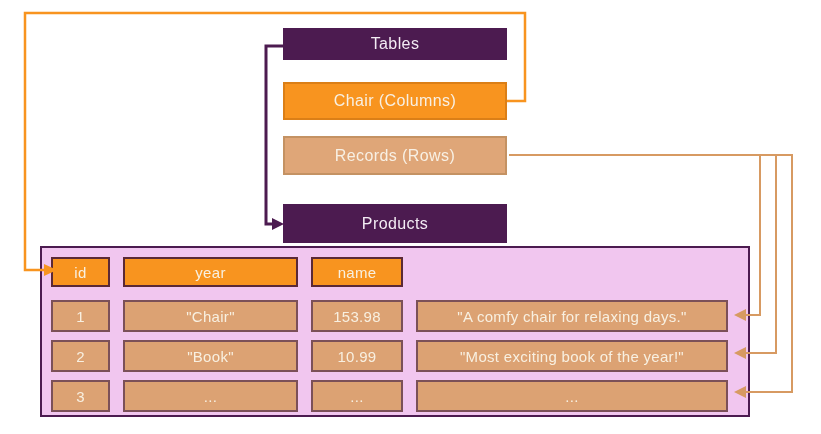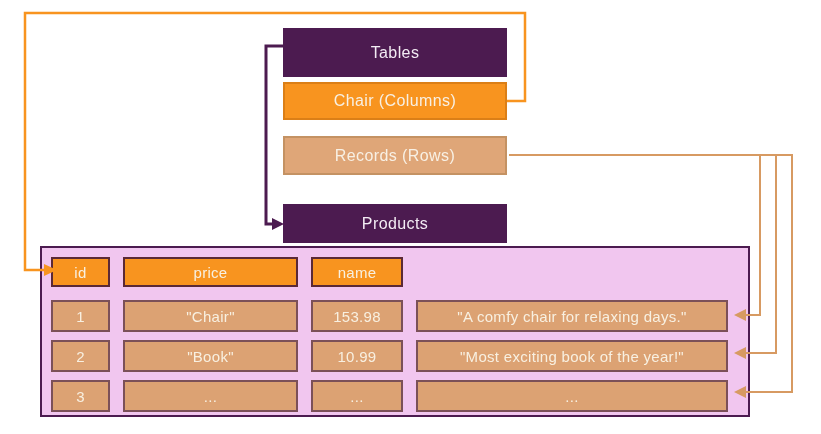--- a/index.html
+++ b/index.html
@@ -6,21 +6,21 @@
   html,body { background:#ffffff; }
   body { font-family:"Liberation Sans", sans-serif; }
   .canvas { position:relative; width:821px; height:434px; background:#ffffff; overflow:hidden; }
 
   
   .box { position:absolute; left:283px; width:224px; display:flex; align-items:center; justify-content:center;
          font-size:16px; letter-spacing:.4px; color:#f8f0e4; }
   .box.purple { background:#4c1b50; color:#f3ecf4; }
   .box.orange { background:#f8941f; border:2px solid #db7f17; }
   .box.tan    { background:#dfa678; border:2px solid #c49263; }
-  #tables-box   { top:28px;  height:49px; }
+  #tables-box   { top:28px;  height:32px; }
   #fields-box   { top:82px;  height:38px; }
   #records-box  { top:136px; height:39px; }
   #products-box { top:204px; height:39px; }
 
   
   .panel { position:absolute; left:40px; top:246px; width:710px; height:171px;
            background:#f1c6ef; border:2px solid #4c1b50; padding:9px 0 0 9px; }
   .trow { display:grid; grid-template-columns:59px 175px 92px 312px; column-gap:13px; }
   .trow.header { margin-bottom:13px; }
   .trow.data   { margin-bottom:8px; }
@@ -46,21 +46,21 @@
   <div class="box tan" id="records-box">
     <span>Records (Rows)</span>
   </div>
   <div class="box purple" id="products-box">
     <span>Products</span>
   </div>
 
   <div class="panel">
     <div class="trow header">
       <div class="cell">id</div>
-      <div class="cell">price</div>
+      <div class="cell">year</div>
       <div class="cell">name</div>
     </div>
     <div class="trow data">
       <div class="cell">1</div>
       <div class="cell">"Chair"</div>
       <div class="cell">153.98</div>
       <div class="cell">"A comfy chair for relaxing days."</div>
     </div>
     <div class="trow data">
       <div class="cell">2</div>

